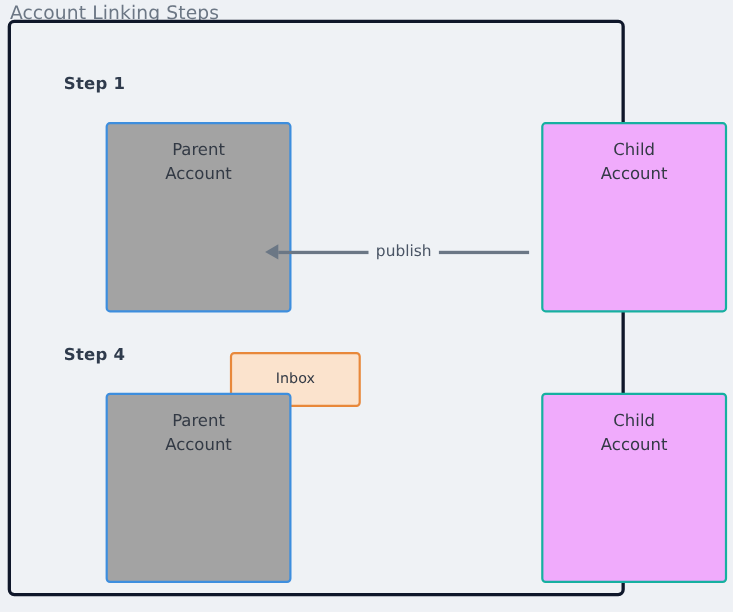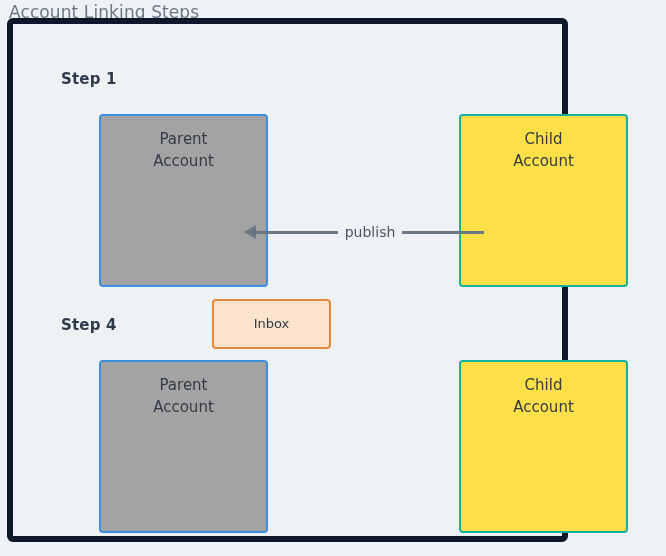--- a/index.html
+++ b/index.html
@@ -30,21 +30,21 @@
     letter-spacing: 0.1px;
     white-space: nowrap;
   }
   .panel {
     position: absolute;
     left: 7px;
     top: 18px;
     width: 561px;
     height: 524px;
     box-sizing: border-box;
-    border: 6px solid #0f172a;
+    border: 3px solid #0f172a;
     border-radius: 6px;
     background: #eff2f5;
   }
 
   
   .step-label {
     position: absolute;
     font-size: 15px;
     font-weight: bold;
     color: #2f3b4c;
@@ -69,42 +69,44 @@
     font-size: 15px;
     line-height: 1.45;
     color: #333a45;
     white-space: pre-line;
   }
   .parent-box {
     background: #a3a3a3;
     border: 2px solid #3d8ede;
   }
   .child-box {
-    background: #fde047;
+    background: #f0abfc;
     border: 2px solid #16b0a0;
+    margin-left: 36px;
   }
 
   #parent-box-1 { left: 86px; top: 90px; width: 169px; height: 173px; }
   #child-box-1  { left: 446px; top: 90px; width: 169px; height: 173px; }
   #parent-box-2 { left: 86px; top: 336px; width: 169px; height: 173px; }
   #child-box-2  { left: 446px; top: 336px; width: 169px; height: 173px; }
 
   
   .inner-box {
     position: absolute;
     box-sizing: border-box;
     border-radius: 4px;
     display: flex;
     align-items: center;
     justify-content: center;
     text-align: right;
     font-size: 13px;
     line-height: 1.45;
     color: #333a45;
     white-space: pre-line;
+    margin-top: 24px;
   }
   .inner-inbox {
     background: #fbe3cd;
     border: 2px solid #e8883a;
   }
 
   #inbox-box     { left: 111px; top: 183px; width: 119px; height: 50px; }
 
   
   .connector {

